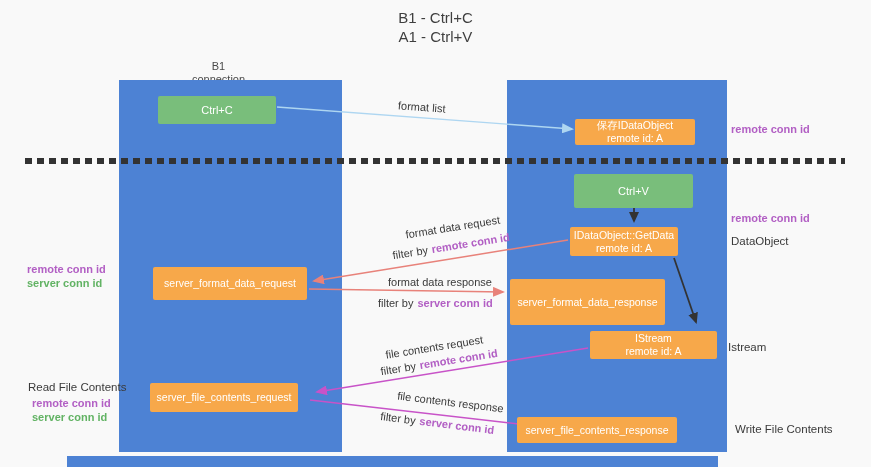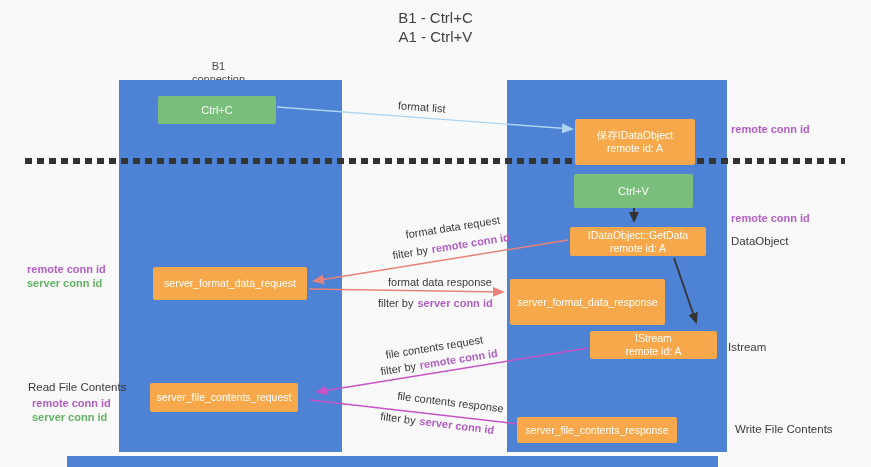--- a/index.html
+++ b/index.html
@@ -75,28 +75,28 @@
   <path d="M568,240 L314,281" class="stroke-red" marker-end="url(#m-red)"></path>
   <path d="M309,289 L503,292" class="stroke-red" marker-end="url(#m-red)"></path>
   <path d="M674,258 L696,322" class="stroke-blk" marker-end="url(#m-blk)"></path>
   <path d="M588,348 L317,392" class="stroke-mag" marker-end="url(#m-mag)"></path>
   <path d="M310,400 L536,426" class="stroke-mag" marker-end="url(#m-mag)"></path>
 </svg>
 
 <div class="box green" style="left:158px;top:96px;width:118px;height:28px">
   <div>Ctrl+C</div>
 </div>
-<div class="box orange" style="left:575px;top:119px;width:120px;height:46px">
+<div class="box orange" style="left:575px;top:119px;width:120px;height:26px">
   <div>保存IDataObject</div>
   <div>remote id: A</div>
 </div>
 <div class="box green" style="left:574px;top:174px;width:119px;height:34px">
   <div>Ctrl+V</div>
 </div>
-<div class="box orange" style="left:570px;top:227px;width:136px;height:29px">
+<div class="box orange" style="left:570px;top:227px;width:108px;height:29px">
   <div>IDataObject::GetData</div>
   <div>remote id: A</div>
 </div>
 <div class="box orange" style="left:153px;top:267px;width:154px;height:33px">
   <div>server_format_data_request</div>
 </div>
 <div class="box orange" style="left:510px;top:279px;width:155px;height:46px">
   <div>server_format_data_response</div>
 </div>
 <div class="box orange" style="left:590px;top:331px;width:127px;height:28px">

